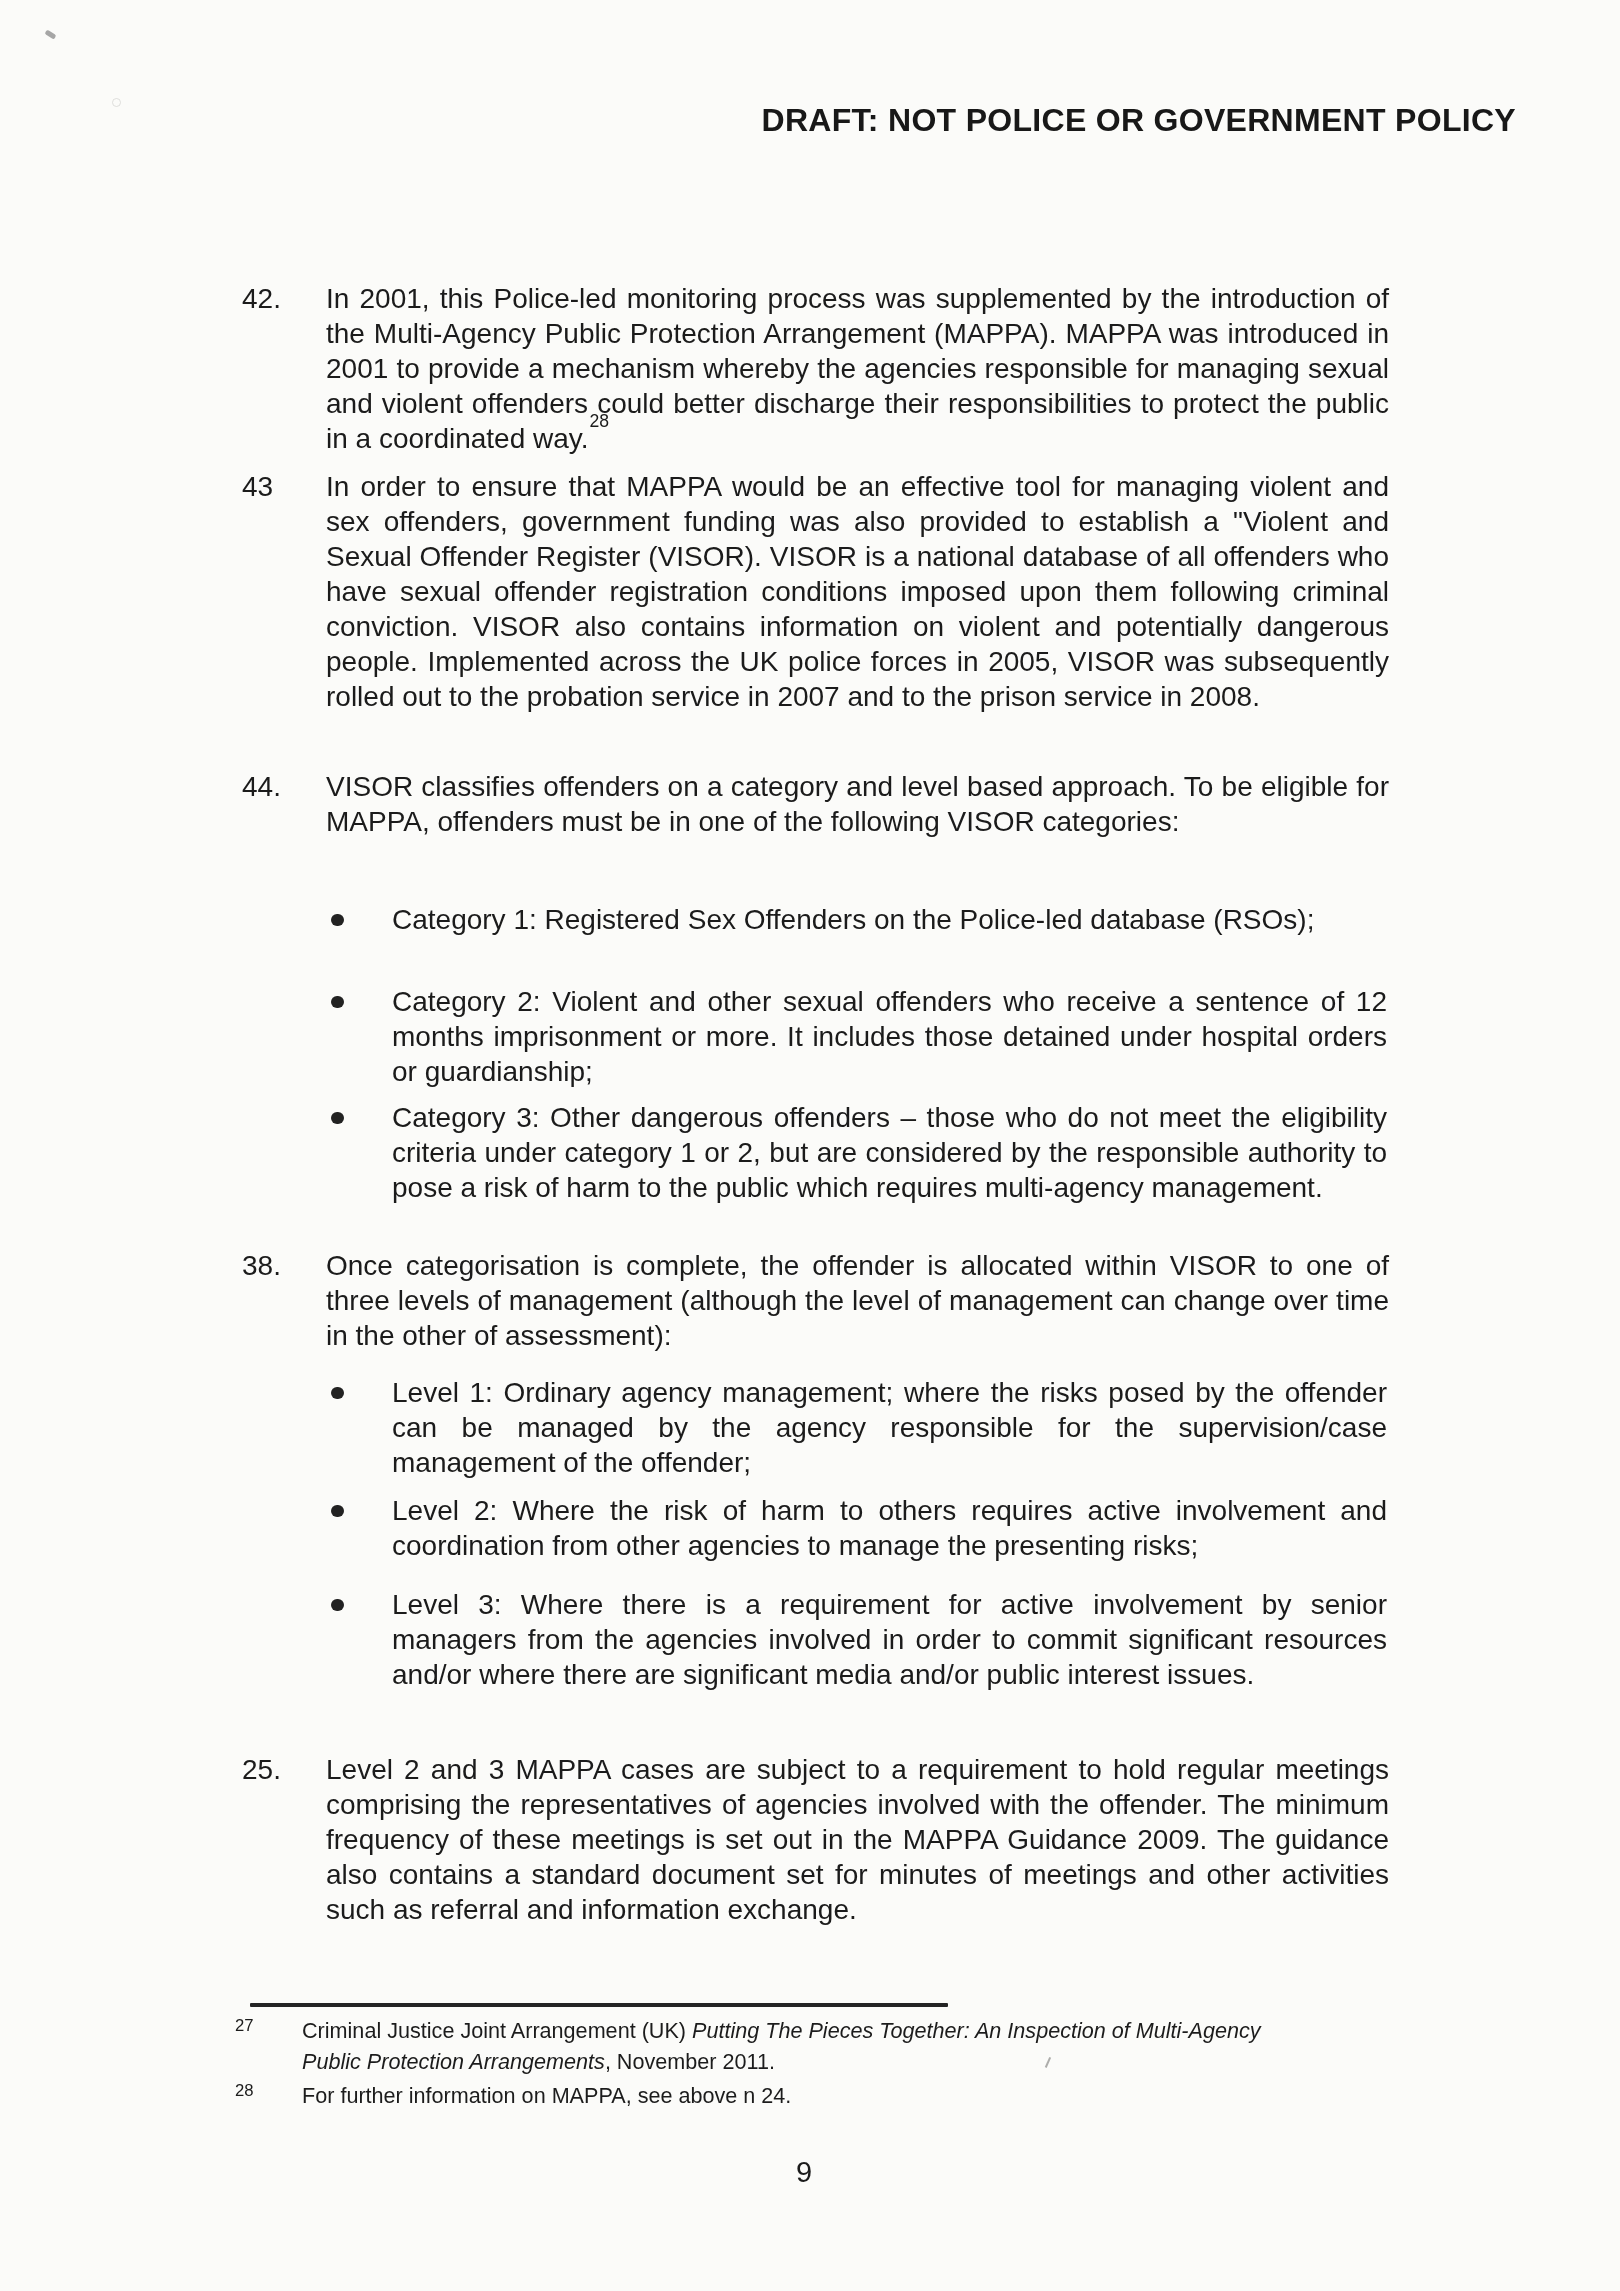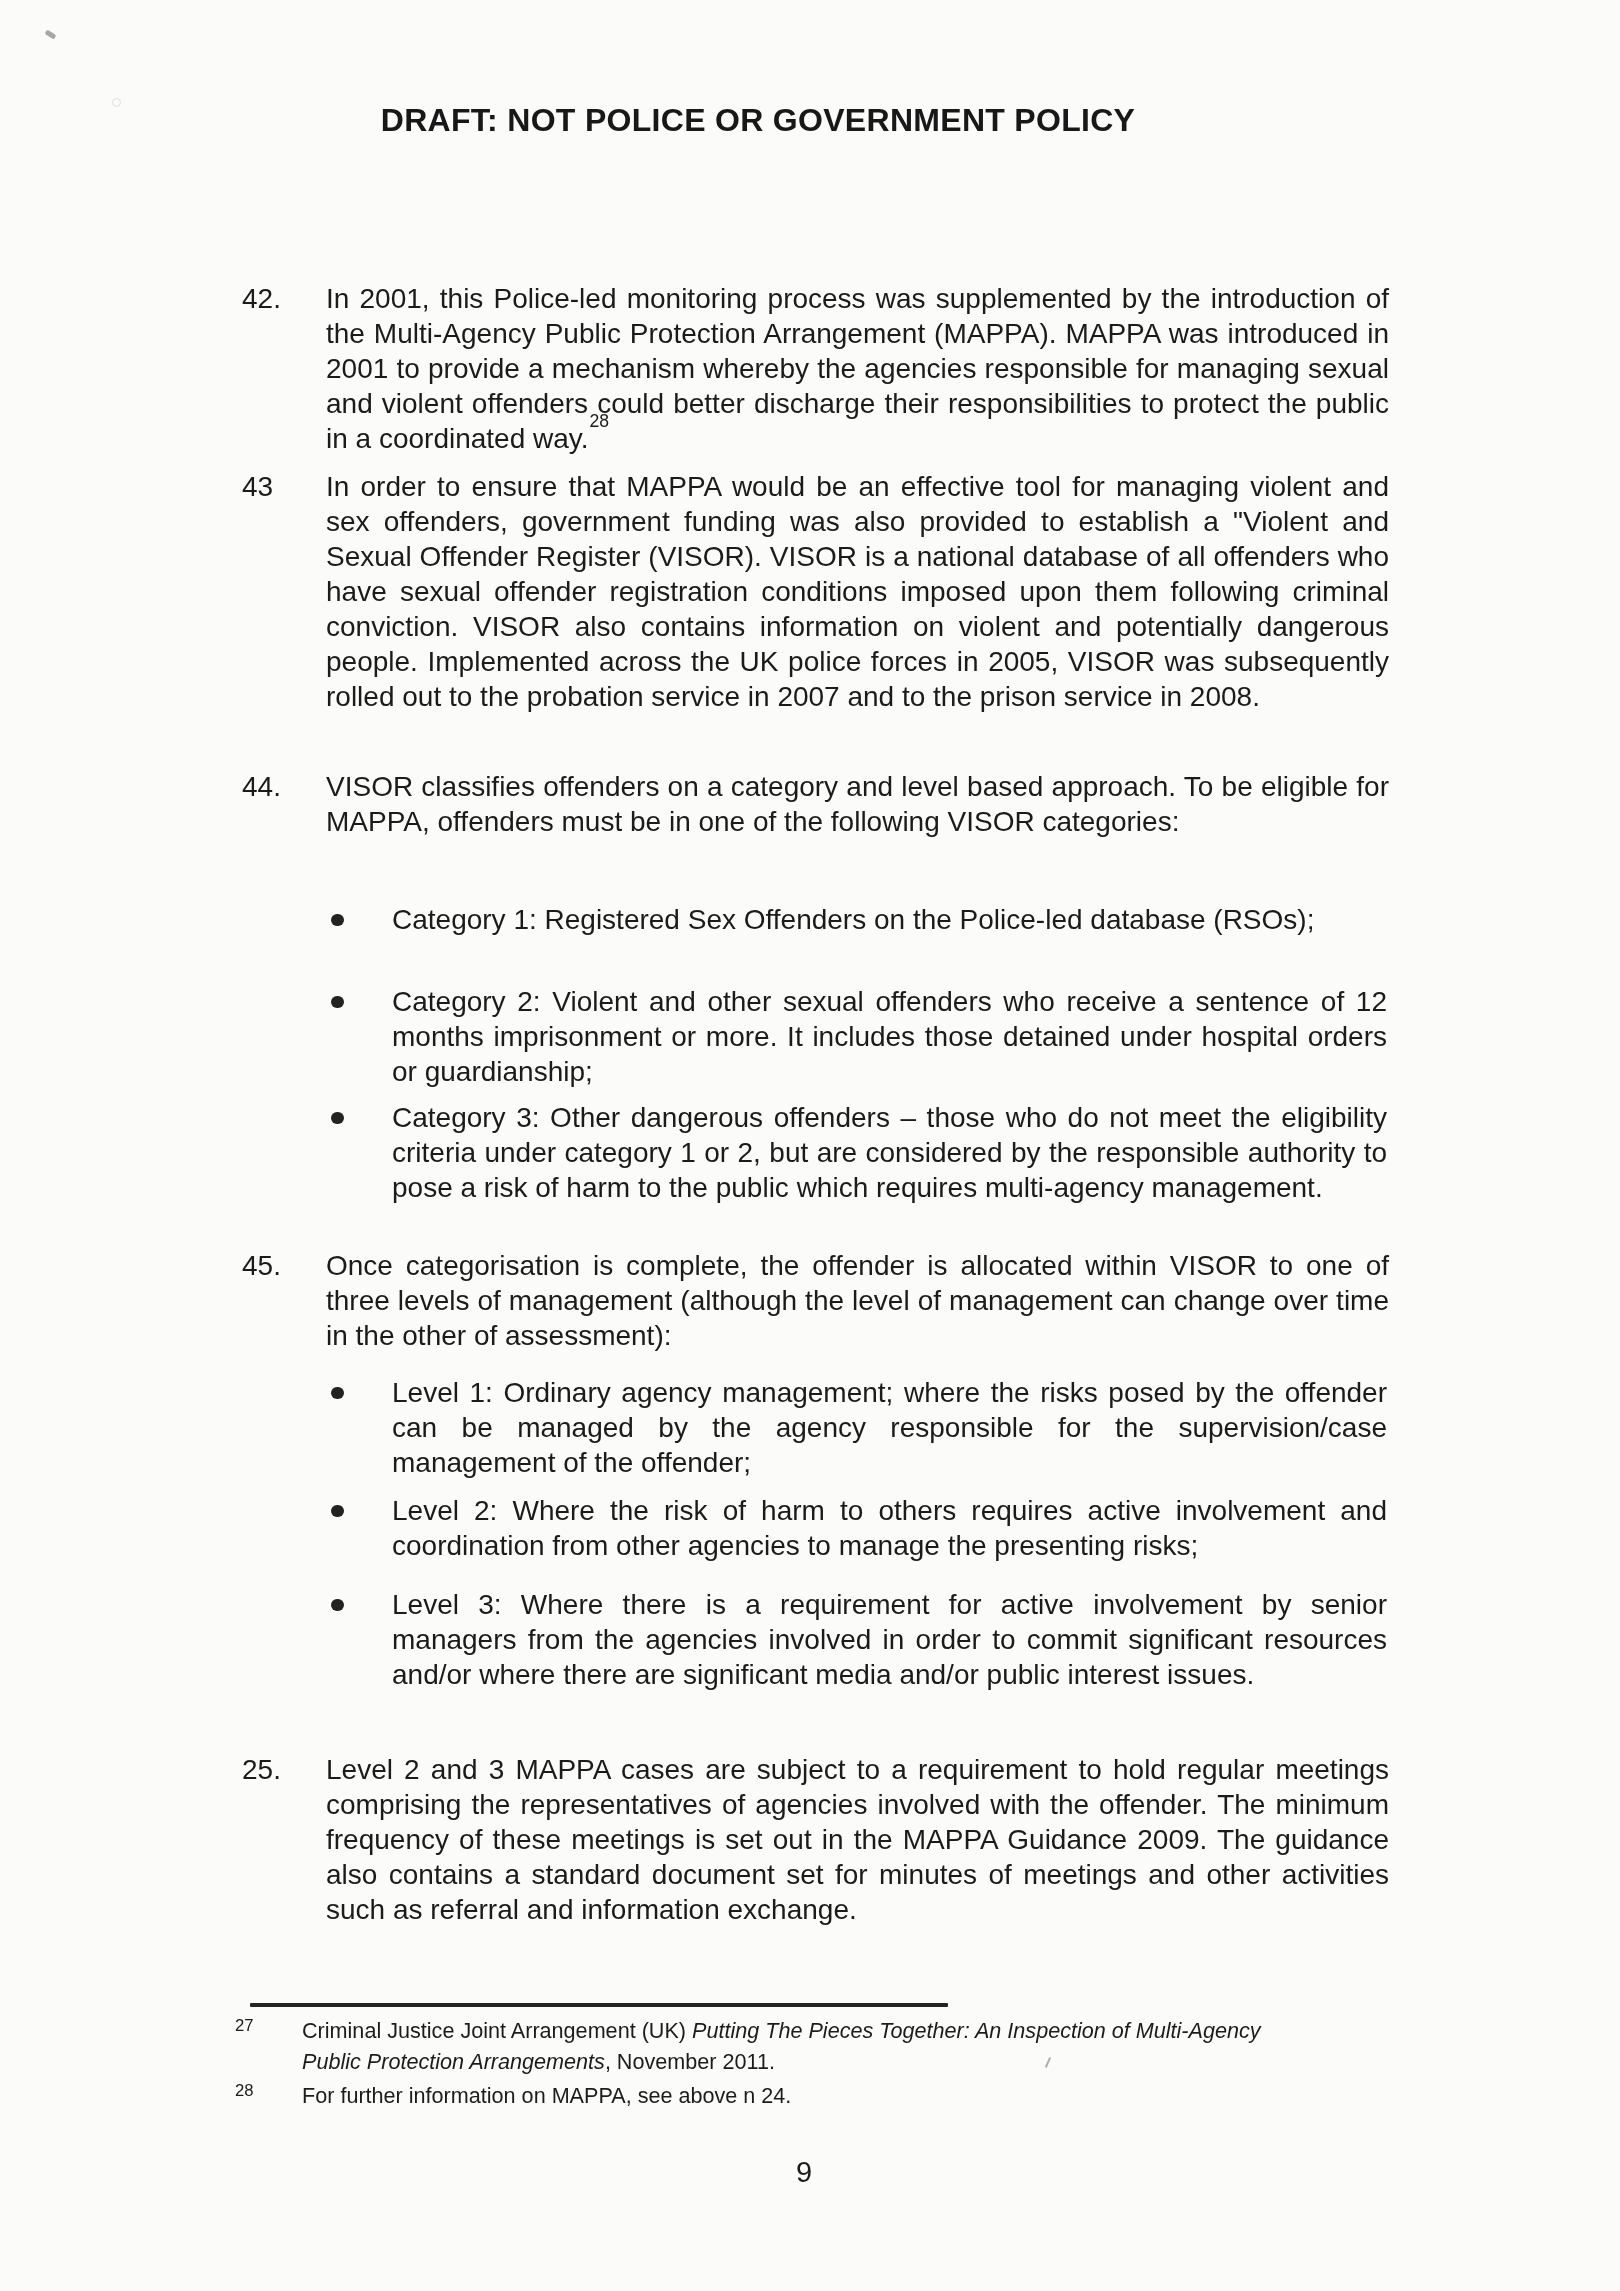--- a/index.html
+++ b/index.html
@@ -8,21 +8,21 @@
     background:#fbfbf9;
     font-family:"Liberation Sans", sans-serif;
     color:#1b1b1b;
     position:relative;
     -webkit-font-smoothing:antialiased;
   }
   .page{position:absolute;inset:0;overflow:hidden;}
 
   .doc-header{
     position:absolute;top:102px;left:0;width:1516px;
-    text-align:center;font-size:32px;font-weight:bold;
+    text-align:right;font-size:32px;font-weight:bold;
     letter-spacing:0.3px;color:#181818;
   }
 
   .block{
     position:absolute;
     font-size:28px;line-height:35px;
     text-align:justify;color:#1b1b1b;
   }
   .intro{left:326px;width:1063px;top:199px;}
 
@@ -99,21 +99,21 @@
   <div class="block bullet" style="top:984px">
     <span class="dot"></span>
     <div class="btext">Category 2: Violent and other sexual offenders who receive a sentence of 12 months imprisonment or more. It includes those detained under hospital orders or guardianship;</div>
   </div>
   <div class="block bullet" style="top:1100px">
     <span class="dot"></span>
     <div class="btext">Category 3: Other dangerous offenders – those who do not meet the eligibility criteria under category 1 or 2, but are considered by the responsible authority to pose a risk of harm to the public which requires multi-agency management.</div>
   </div>
 
   <div class="block para" style="top:1248px">
-    <span class="num">45.</span>
+    <span class="num">38.</span>
     <div class="ptext"><span>Once categorisation is complete, the offender is allocated within VISOR to one of three levels of management (although the level of management can change over time in the other of assessment):</span></div>
   </div>
 
   <div class="block bullet" style="top:1375px">
     <span class="dot"></span>
     <div class="btext">Level 1: Ordinary agency management; where the risks posed by the offender can be managed by the agency responsible for the supervision/case management of the offender;</div>
   </div>
   <div class="block bullet" style="top:1493px">
     <span class="dot"></span>
     <div class="btext">Level 2: Where the risk of harm to others requires active involvement and coordination from other agencies to manage the presenting risks;</div>

